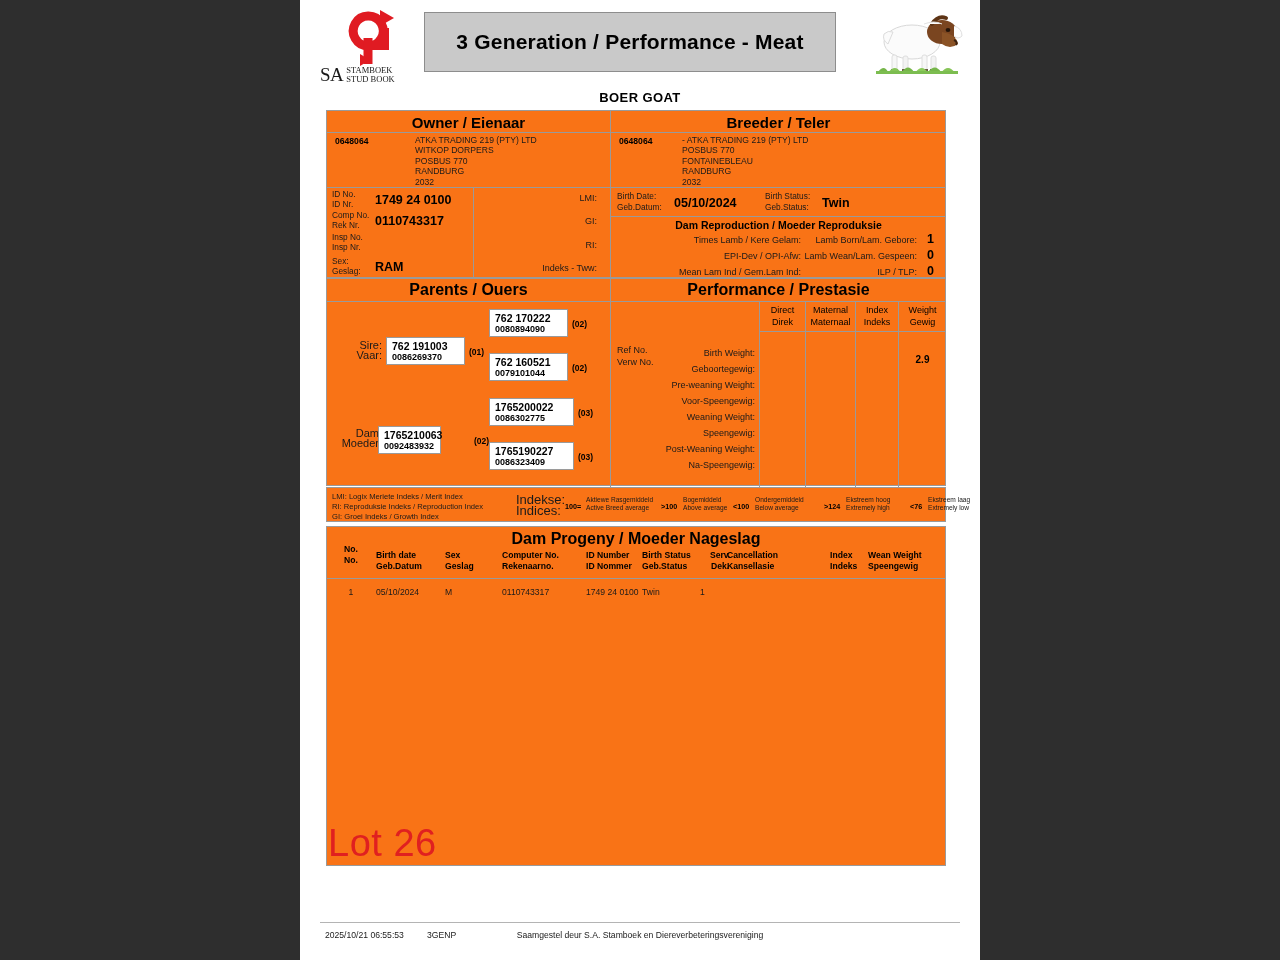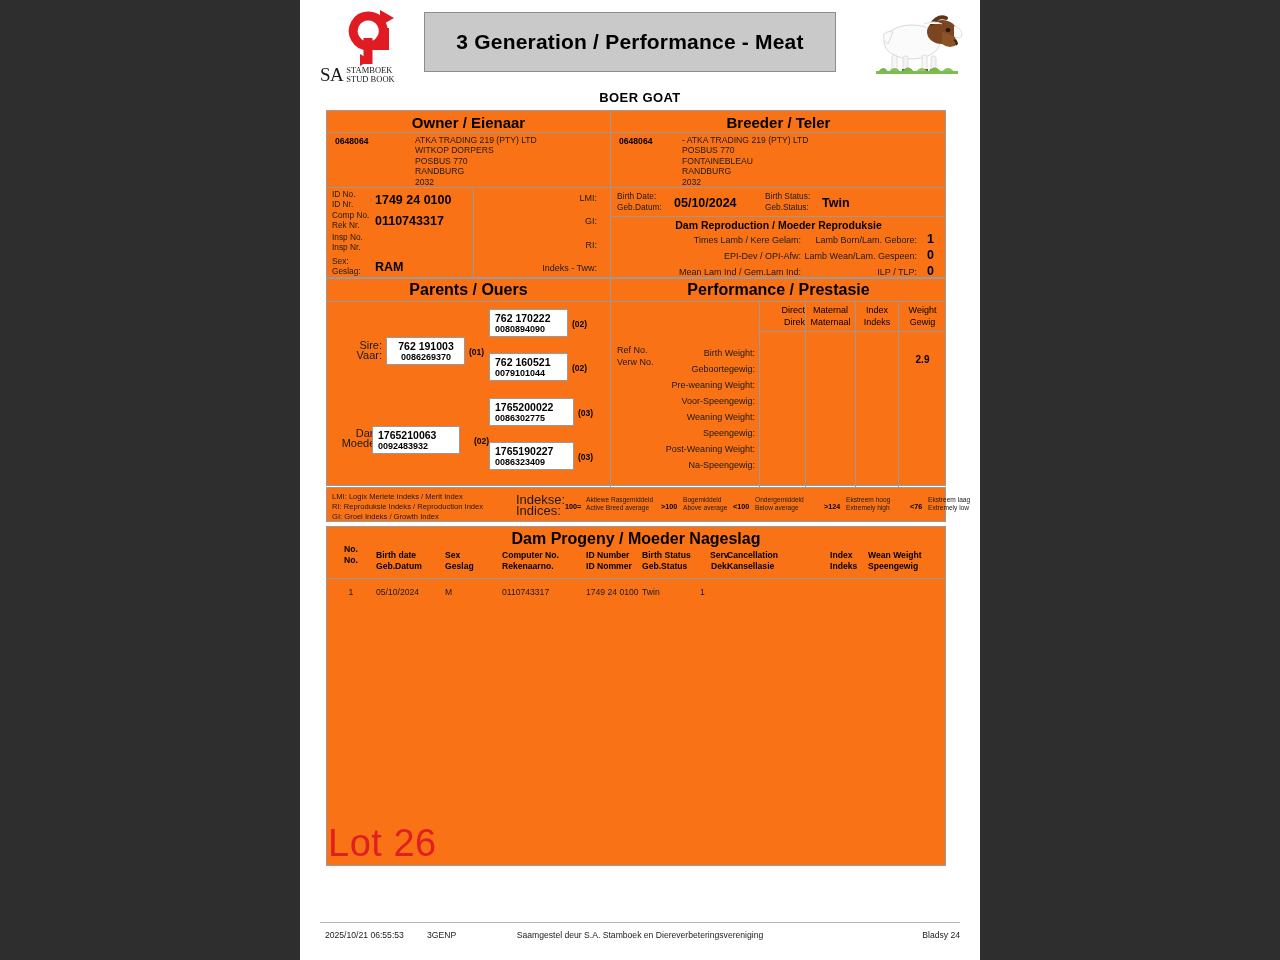--- a/index.html
+++ b/index.html
@@ -219,41 +219,41 @@
 
   <div class="frame" style="left:26px; top:278px; width:620px; height:208px;">
     <div class="ln lnv" style="left:283px; top:0; height:208px;"></div>
     <div class="ln lnh" style="left:0; top:22px; width:619px;"></div>
 
     <div class="secttl" style="left:0; top:2px; width:283px;">Parents / Ouers</div>
     <div class="secttl" style="left:284px; top:2px; width:335px;">Performance / Prestasie</div>
 
     <div class="ptag" style="left:10px; top:62px; width:45px;" style2="">Sire:
 Vaar:</div>
-    <div class="pbox" style="left:59px; top:58px; width:79px; height:28px;text-align:center;">
+    <div class="pbox" style="left:59px; top:58px; width:79px; height:28px;">
       <div class="p1">762 191003</div>
       <div class="p2">0086269370</div>
     </div>
     <div class="gen" style="left:142px; top:68px;">(01)</div>
 
     <div class="pbox" style="left:162px; top:30px; width:79px; height:28px;">
       <div class="p1">762 170222</div>
       <div class="p2">0080894090</div>
     </div>
     <div class="gen" style="left:245px; top:40px;">(02)</div>
 
     <div class="pbox" style="left:162px; top:74px; width:79px; height:28px;">
       <div class="p1">762 160521</div>
       <div class="p2">0079101044</div>
     </div>
     <div class="gen" style="left:245px; top:84px;">(02)</div>
 
     <div class="ptag" style="left:4px; top:150px; width:51px;">Dam:
 Moeder:</div>
-    <div class="pbox" style="left:45px; top:147px; width:88px; height:28px;">
+    <div class="pbox" style="left:51px; top:147px; width:63px; height:28px;">
       <div class="p1">1765210063</div>
       <div class="p2">0092483932</div>
     </div>
     <div class="gen" style="left:147px; top:157px;">(02)</div>
 
     <div class="pbox" style="left:162px; top:119px; width:85px; height:28px;">
       <div class="p1">1765200022</div>
       <div class="p2">0086302775</div>
     </div>
     <div class="gen" style="left:251px; top:129px;">(03)</div>
@@ -263,21 +263,21 @@
       <div class="p2">0086323409</div>
     </div>
     <div class="gen" style="left:251px; top:173px;">(03)</div>
 
     <div class="ln lnv" style="left:432px; top:23px; height:185px;"></div>
     <div class="ln lnv" style="left:478px; top:23px; height:185px;"></div>
     <div class="ln lnv" style="left:528px; top:23px; height:185px;"></div>
     <div class="ln lnv" style="left:571px; top:23px; height:185px;"></div>
     <div class="ln lnh" style="left:432px; top:52px; width:187px;"></div>
 
-    <div style="position:absolute; left:433px; top:26px; width:45px; text-align:right; font-size:9px; line-height:11.5px; white-space:pre-line;">Direct
+    <div style="position:absolute; left:433px; top:26px; width:45px; text-align:center; font-size:9px; line-height:11.5px; white-space:pre-line;">Direct
 Direk</div>
     <div style="position:absolute; left:479px; top:26px; width:49px; text-align:center; font-size:9px; line-height:11.5px; white-space:pre-line;">Maternal
 Maternaal</div>
     <div style="position:absolute; left:529px; top:26px; width:42px; text-align:center; font-size:9px; line-height:11.5px; white-space:pre-line;">Index
 Indeks</div>
     <div style="position:absolute; left:572px; top:26px; width:47px; text-align:center; font-size:9px; line-height:11.5px; white-space:pre-line;">Weight
 Gewig</div>
 
     <div class="lbl2" style="left:290px; top:66px; white-space:pre-line; line-height:11.5px;">Ref No.
 Verw No.</div>
@@ -363,15 +363,14 @@
       <div class="pg-c" style="position:absolute; left:541px; top:60px;"></div>
     </div>
   </div>
 
   <div class="lot">Lot 26</div>
 
   <div class="foot-rule"></div>
   <div class="foot" style="left:25px; top:930px;">2025/10/21 06:55:53</div>
   <div class="foot" style="left:127px; top:930px;">3GENP</div>
   <div class="foot" style="left:0; top:930px; width:680px; text-align:center;">Saamgestel deur S.A. Stamboek en Diereverbeteringsvereniging</div>
-  <div class="foot" style="left:0; top:930px; width:660px; text-align:right;">Bladsy 24</div>
 
 </div>
 
 </body></html>

